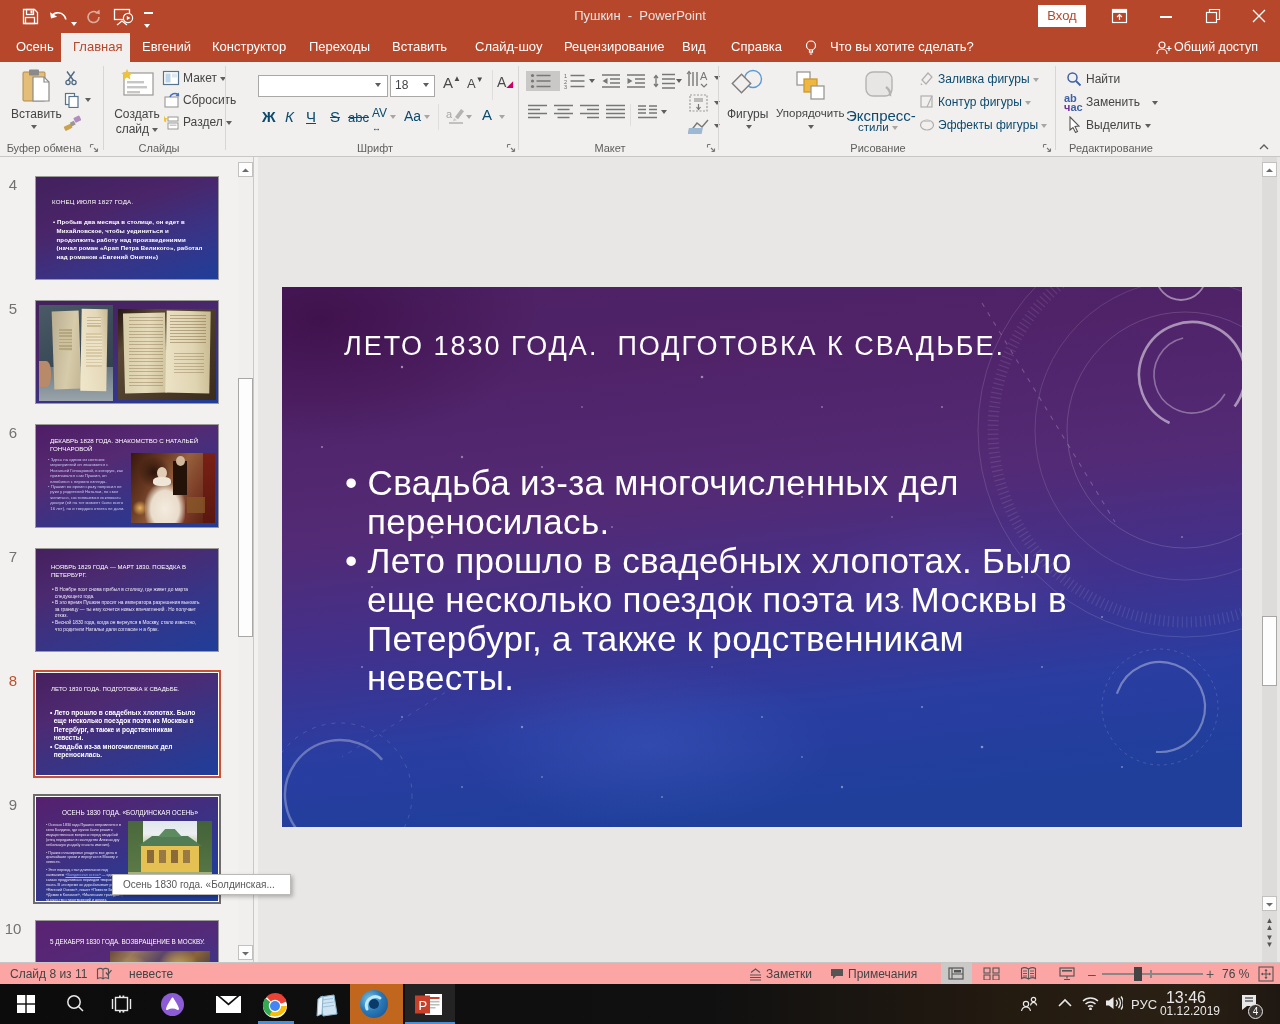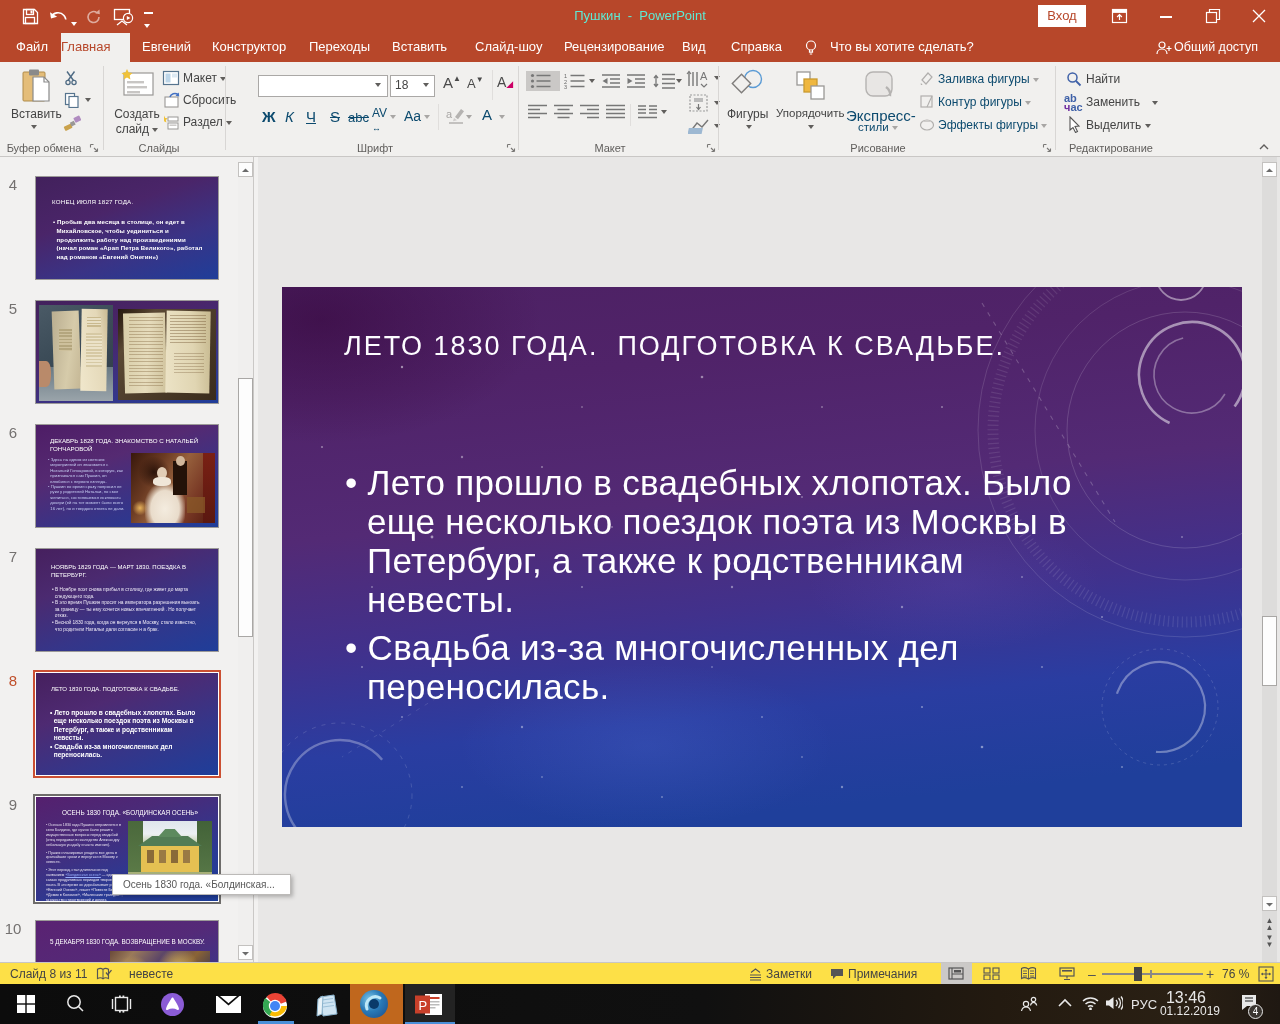--- a/index.html
+++ b/index.html
@@ -15,27 +15,27 @@
 .rtext{font-size:12px;color:#444;white-space:nowrap}
 .rgray{font-size:12px;color:#0c4a6e;white-space:nowrap}
 .dd{display:inline-block;width:0;height:0;border-left:3px solid transparent;border-right:3px solid transparent;border-top:4px solid #605e5c;vertical-align:middle}
 .ddg{border-top-color:#a8a6a4}
 .da{line-height:0;font-size:0}
 .panel{left:0;top:157px;width:258px;height:805px;background:#f2f1f0}
 .thumbnum{position:absolute;left:0;width:26px;text-align:center;font-size:15px;color:#747170}
 .thumb{position:absolute;left:35px;width:184px;height:104px;background:#fff;border:1px solid #9c9a98;overflow:hidden}
 .main{left:258px;top:157px;width:1022px;height:805px;background:#e8e7e6}
 .slide{position:absolute;left:24px;top:130px;width:960px;height:540px;overflow:hidden;background:linear-gradient(174deg,#4d2164 0%,#502369 18%,#532a75 40%,#41318c 58%,#2a3da1 74%,#1f3f9b 90%)}
-.statusbar{left:0;top:962px;width:1280px;height:22px;background:#fde047;border-top:1px solid #c8c6c4;font-size:12px;color:#444}
+.statusbar{left:0;top:962px;width:1280px;height:22px;background:#fca5a5;border-top:1px solid #c8c6c4;font-size:12px;color:#444}
 .taskbar{left:0;top:984px;width:1280px;height:40px;background:linear-gradient(90deg,#0c0c0c 0%,#101010 55%,#231a10 78%,#2a2014 92%,#1f1812 100%)}
 .tooltip{left:112px;top:874px;width:179px;height:21px;background:#fff;border:1px solid #bcbab8;box-shadow:2px 2px 4px rgba(0,0,0,.25);font-size:10px;color:#575757;line-height:19px;padding-left:10px;white-space:nowrap;overflow:hidden}
 .sb-track{position:absolute;background:#e3e2e1}
 .sb-btn{position:absolute;width:15px;height:15px;background:#fdfdfd;border:1px solid #c3c1bf;color:#6b6b6b;text-align:center}
 .sb-thumb{position:absolute;background:#fdfdfd;border:1px solid #a9a7a5}
-.wt{color:#5eead4}
+.wt{color:#e5e5e5}
 </style>
 </head>
 <body>
 
 <div class="abs titlebar">
   <svg class="abs" style="left:21px;top:7px" width="19" height="19" viewBox="0 0 19 19">
       <path d="M2.5 2.5h11l3 3v11h-14z" fill="none" stroke="#fff" stroke-width="1.3"></path>
       <rect x="5.5" y="2.5" width="7" height="5" fill="none" stroke="#fff" stroke-width="1.3"></rect>
       <rect x="9.5" y="3.5" width="2" height="3" fill="#fff"></rect>
       <rect x="4.5" y="10.5" width="9" height="6" fill="none" stroke="#fff" stroke-width="1.3"></rect>
@@ -69,22 +69,22 @@
       <rect x="1.5" y="4.5" width="10" height="10" fill="none" stroke="#fff" stroke-width="1.2"></rect>
       <path d="M4.5 4.5v-3h10v10h-3" fill="none" stroke="#fff" stroke-width="1.2"></path>
     </svg>
   <svg class="abs" style="left:1252px;top:9px" width="14" height="14" viewBox="0 0 14 14">
       <path d="M1 1l12 12M13 1L1 13" stroke="#fff" stroke-width="1.3"></path>
     </svg>
 </div>
 
 <div class="abs tabrow">
   <div class="abs" style="left:61px;top:1px;width:69px;height:29px;background:#f1f0ee"></div>
-  <div class="tab" style="left:16px">Файл</div>
-  <div class="tab" style="left:61px;color:#b7472a">Главная</div>
+  <div class="tab" style="left:16px">Осень</div>
+  <div class="tab" style="left:73px;color:#b7472a">Главная</div>
   <div class="tab" style="left:142px">Евгений</div>
   <div class="tab" style="left:212px">Конструктор</div>
   <div class="tab" style="left:309px">Переходы</div>
   <div class="tab" style="left:392px">Вставить</div>
   <div class="tab" style="left:475px">Слайд-шоу</div>
   <div class="tab" style="left:564px">Рецензирование</div>
   <div class="tab" style="left:682px">Вид</div>
   <div class="tab" style="left:731px">Справка</div>
   <svg class="abs" style="left:804px;top:7px" width="14" height="18" viewBox="0 0 14 18">
       <circle cx="7" cy="6.5" r="4.5" fill="none" stroke="#fff" stroke-width="1.2"></circle>
@@ -484,22 +484,22 @@
           <circle cx="120" cy="430" r="1.1" opacity=".35"></circle>
           <circle cx="260" cy="490" r="1" opacity=".3"></circle>
           <circle cx="840" cy="480" r="1.1" opacity=".35"></circle>
           <circle cx="900" cy="250" r="1" opacity=".35"></circle>
           <circle cx="760" cy="380" r="1.1" opacity=".35"></circle>
           <circle cx="180" cy="500" r="1" opacity=".35"></circle>
       </g>
     </svg>
     <div class="abs" style="left:62px;top:44px;width:840px;font-size:27px;line-height:31px;letter-spacing:2px;color:#fdfcff;font-weight:400">ЛЕТО 1830 ГОДА.&nbsp;&nbsp;ПОДГОТОВКА К СВАДЬБЕ.</div>
     <div class="abs" style="left:63px;top:176px;width:742px;font-size:35px;letter-spacing:.3px;line-height:39px;color:#fff">
+      <div style="padding-left:22px;text-indent:-22px">•&nbsp;Свадьба из-за многочисленных дел переносилась.</div>
       <div style="padding-left:22px;text-indent:-22px;margin-bottom:9px">•&nbsp;Лето прошло в свадебных хлопотах. Было еще несколько поездок поэта из Москвы в Петербург, а также к родственникам невесты.</div>
-      <div style="padding-left:22px;text-indent:-22px">•&nbsp;Свадьба из-за многочисленных дел переносилась.</div>
     </div>
   </div>
 
   <div class="sb-track" style="left:1004px;top:0;width:15px;height:805px;background:#dddcdb"></div>
   <div class="sb-btn" style="left:1004px;top:5px"><svg width="13" height="13" viewBox="0 0 13 13">
         <path d="M3 8l3.5-3.5L10 8z" fill="#6b6b6b"></path>
       </svg></div>
   <div class="sb-thumb" style="left:1004px;top:459px;width:15px;height:70px"></div>
   <div class="sb-btn" style="left:1004px;top:739px"><svg width="13" height="13" viewBox="0 0 13 13">
         <path d="M3 5l3.5 3.5L10 5z" fill="#6b6b6b"></path>

